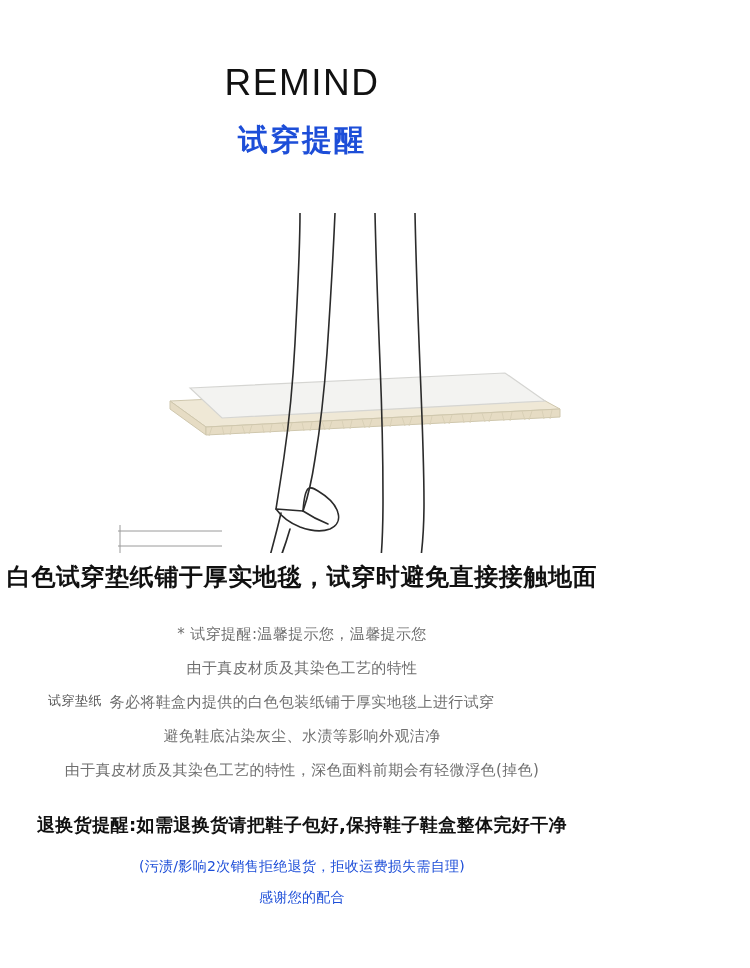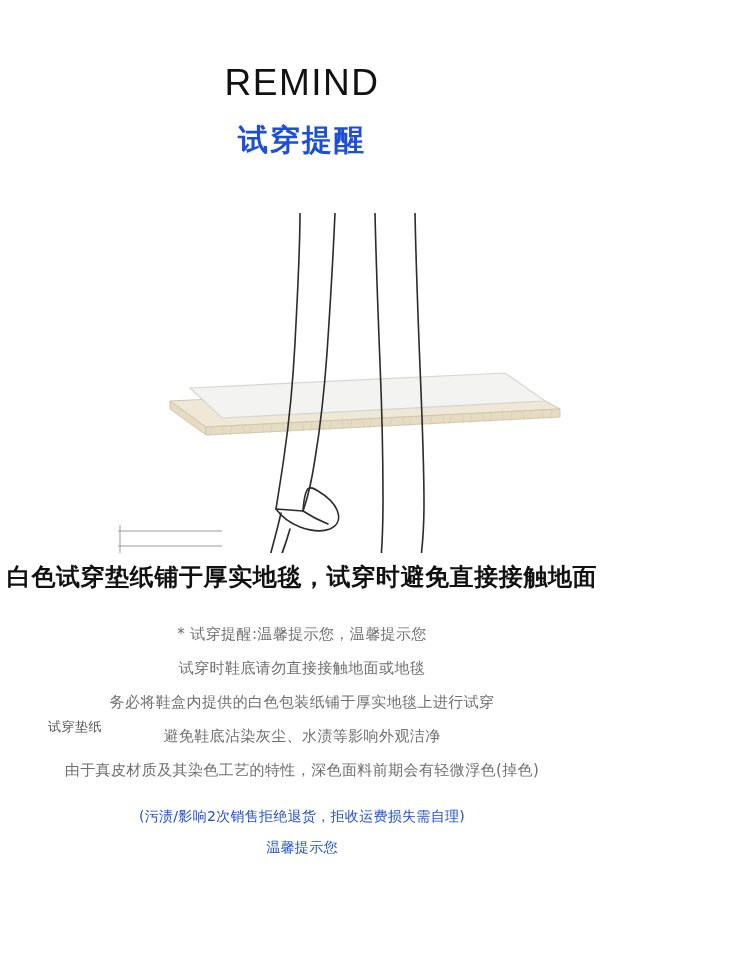--- a/index.html
+++ b/index.html
@@ -50,21 +50,21 @@
     width: 750px;
     height: 340px;
     margin-top: 55px;
   }
   .illustration svg {
     display: block;
   }
   .callout-label {
     position: absolute;
     left: 48px;
-    top: 505px;
+    top: 479px;
     font-size: 13px;
     color: #555555;
     letter-spacing: 0.5px;
     font-family: "DejaVu Sans", "Liberation Sans", sans-serif;
   }
 
   
   .body-block {
     text-align: center;
     margin-top: 8px;
@@ -163,26 +163,27 @@
       </g>
     </svg>
     <div class="callout-label">试穿垫纸</div>
   </div>
 
   <div class="body-block">
     <div class="lead">白色试穿垫纸铺于厚实地毯，试穿时避免直接接触地面</div>
 
     <div class="notes">
       <div class="note-line">* 试穿提醒:温馨提示您，温馨提示您</div>
-      <div class="note-line">试穿时鞋底请勿直接接触地面或地毯</div>
+      <div class="note-line">由于真皮材质及其染色工艺的特性</div>
       <div class="note-line">务必将鞋盒内提供的白色包装纸铺于厚实地毯上进行试穿</div>
       <div class="note-line">避免鞋底沾染灰尘、水渍等影响外观洁净</div>
       <div class="note-line">由于真皮材质及其染色工艺的特性，深色面料前期会有轻微浮色(掉色)</div>
     </div>
 
+    <div class="return-title">退换货提醒:如需退换货请把鞋子包好,保持鞋子鞋盒整体完好干净</div>
 
     <div class="return-notes">
       <div class="return-line">(污渍/影响2次销售拒绝退货，拒收运费损失需自理)</div>
-      <div class="return-line">温馨提示您</div>
+      <div class="return-line">感谢您的配合</div>
     </div>
   </div>
 
 </div>
 
 </body></html>

